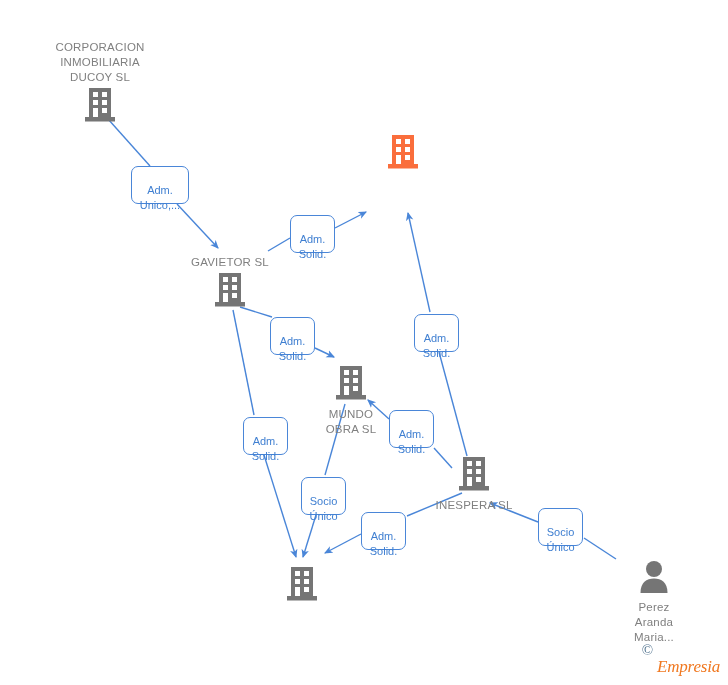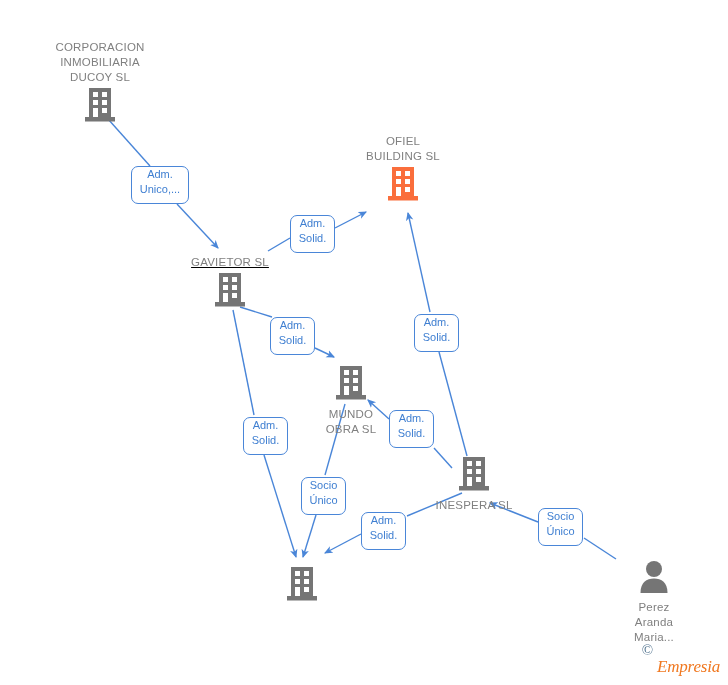--- a/index.html
+++ b/index.html
@@ -55,21 +55,21 @@
   }
   .edge-label {
     position: absolute;
     border: 1.3px solid #4a86d8;
     border-radius: 7px;
     background: #ffffff;
     color: #3f7fd1;
     font-size: 11px;
     line-height: 15px;
     text-align: center;
-    padding: 0 6px;
+    padding: 16px 6px;
     white-space: pre-line;
     box-sizing: border-box;
   }
   .watermark {
     position: absolute;
     right: 8px;
     bottom: 8px;
     display: flex;
     align-items: center;
     gap: 4px;
@@ -131,36 +131,34 @@
           <rect x="10" y="5" width="5" height="5" fill="#ffffff"></rect>
           <rect x="19" y="5" width="5" height="5" fill="#ffffff"></rect>
           <rect x="10" y="13" width="5" height="5" fill="#ffffff"></rect>
           <rect x="19" y="13" width="5" height="5" fill="#ffffff"></rect>
           <rect x="10" y="21" width="5" height="9" fill="#ffffff"></rect>
           <rect x="19" y="21" width="5" height="5" fill="#ffffff"></rect>
         </svg>
       </span>
     </div>
     <div class="node" style="left: 403px; top: 134px;">
-      <div class="node-label above">OFIEL
-BUILDING  SL</div>
       <span>
         <svg class="node-icon" viewBox="0 0 34 36" xmlns="http://www.w3.org/2000/svg">
           <rect x="6" y="1" width="22" height="30" fill="#fa6e3c"></rect>
           <rect x="2" y="30" width="30" height="4.5" fill="#fa6e3c"></rect>
           <rect x="10" y="5" width="5" height="5" fill="#ffffff"></rect>
           <rect x="19" y="5" width="5" height="5" fill="#ffffff"></rect>
           <rect x="10" y="13" width="5" height="5" fill="#ffffff"></rect>
           <rect x="19" y="13" width="5" height="5" fill="#ffffff"></rect>
           <rect x="10" y="21" width="5" height="9" fill="#ffffff"></rect>
           <rect x="19" y="21" width="5" height="5" fill="#ffffff"></rect>
         </svg>
       </span>
     </div>
-    <div class="node" style="left: 230px; top: 255px; text-decoration: underline;">
+    <div class="node" style="left: 230px; top: 255px;">
       <div class="node-label above">GAVIETOR SL</div>
       <span>
         <svg class="node-icon" viewBox="0 0 34 36" xmlns="http://www.w3.org/2000/svg">
           <rect x="6" y="1" width="22" height="30" fill="#757575"></rect>
           <rect x="2" y="30" width="30" height="4.5" fill="#757575"></rect>
           <rect x="10" y="5" width="5" height="5" fill="#ffffff"></rect>
           <rect x="19" y="5" width="5" height="5" fill="#ffffff"></rect>
           <rect x="10" y="13" width="5" height="5" fill="#ffffff"></rect>
           <rect x="19" y="13" width="5" height="5" fill="#ffffff"></rect>
           <rect x="10" y="21" width="5" height="9" fill="#ffffff"></rect>

